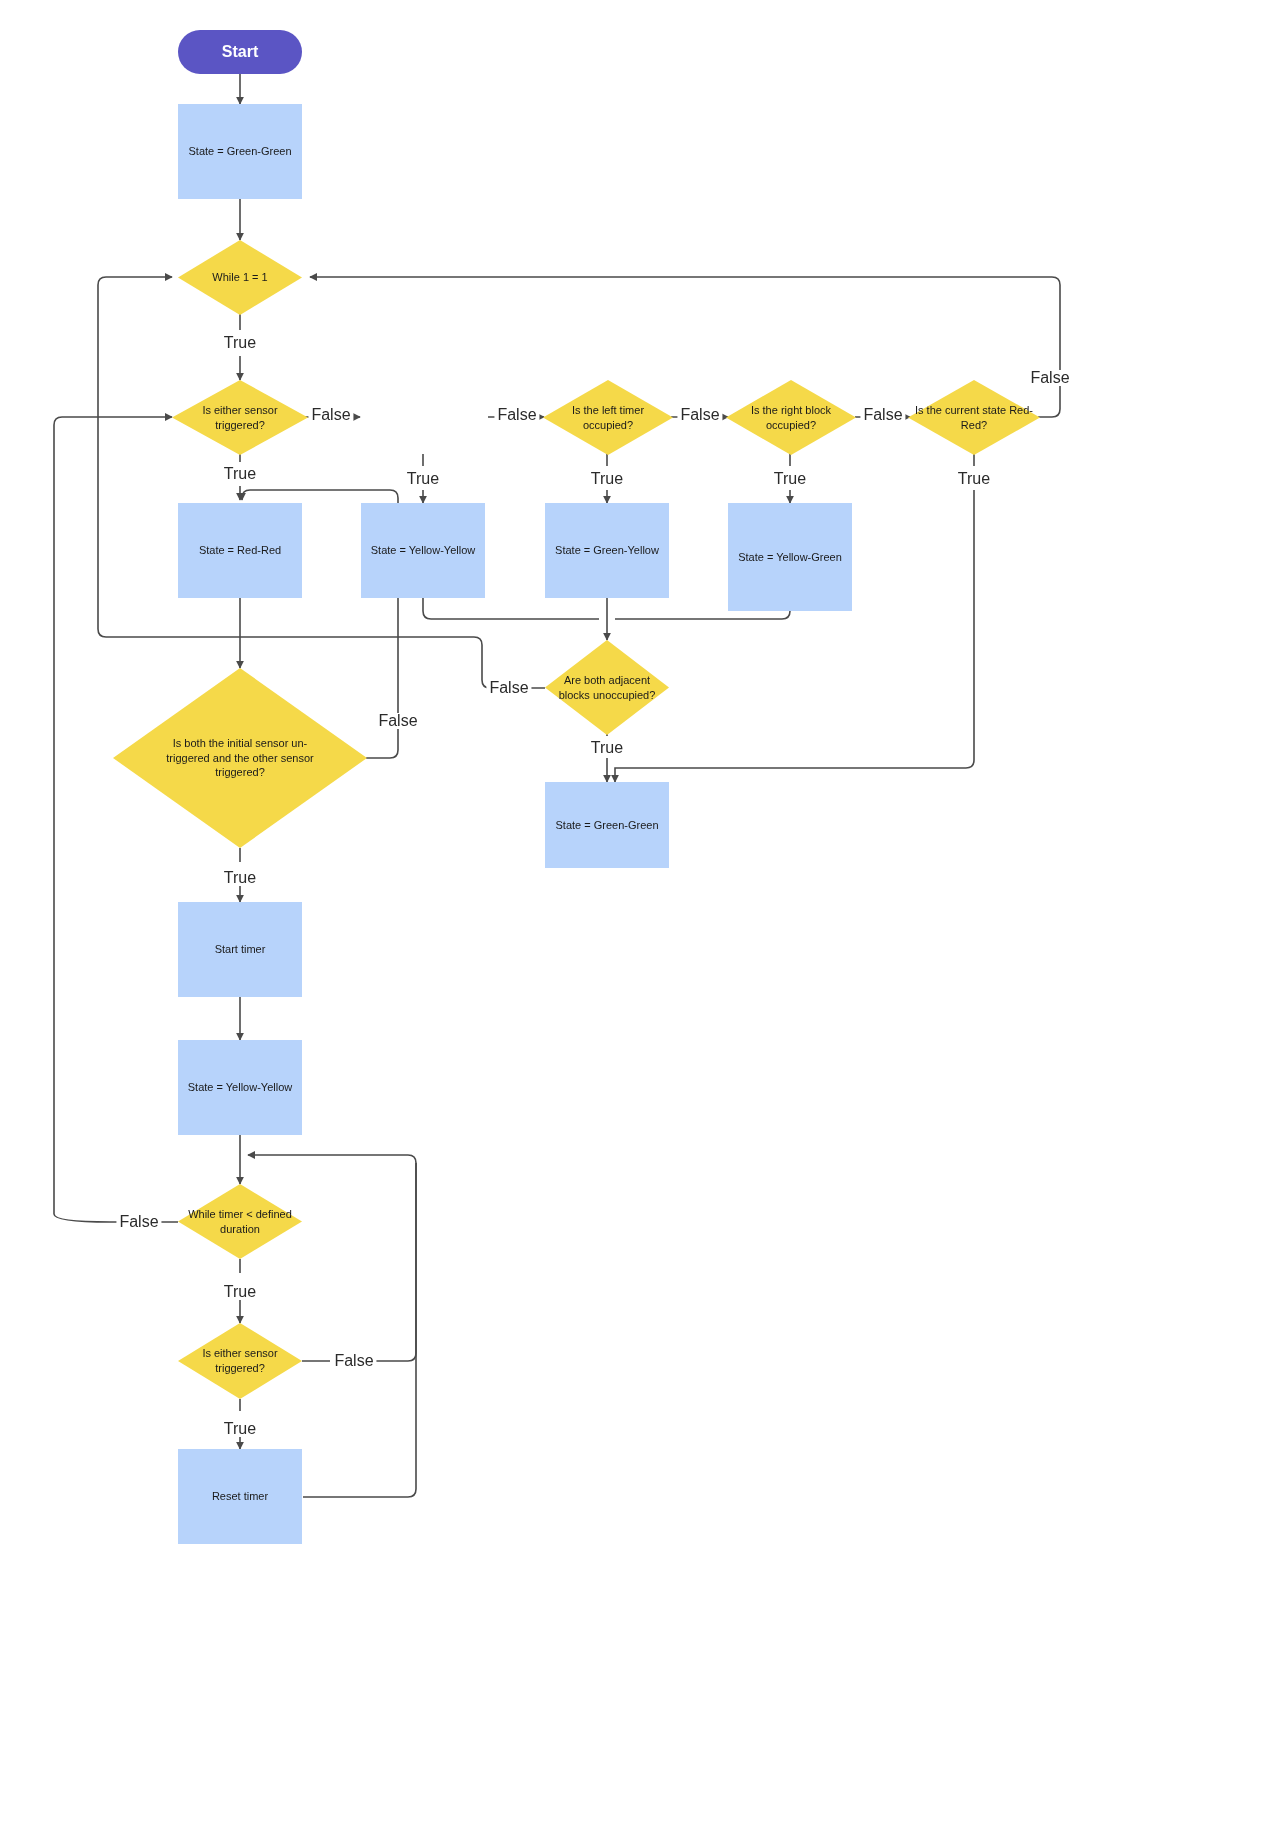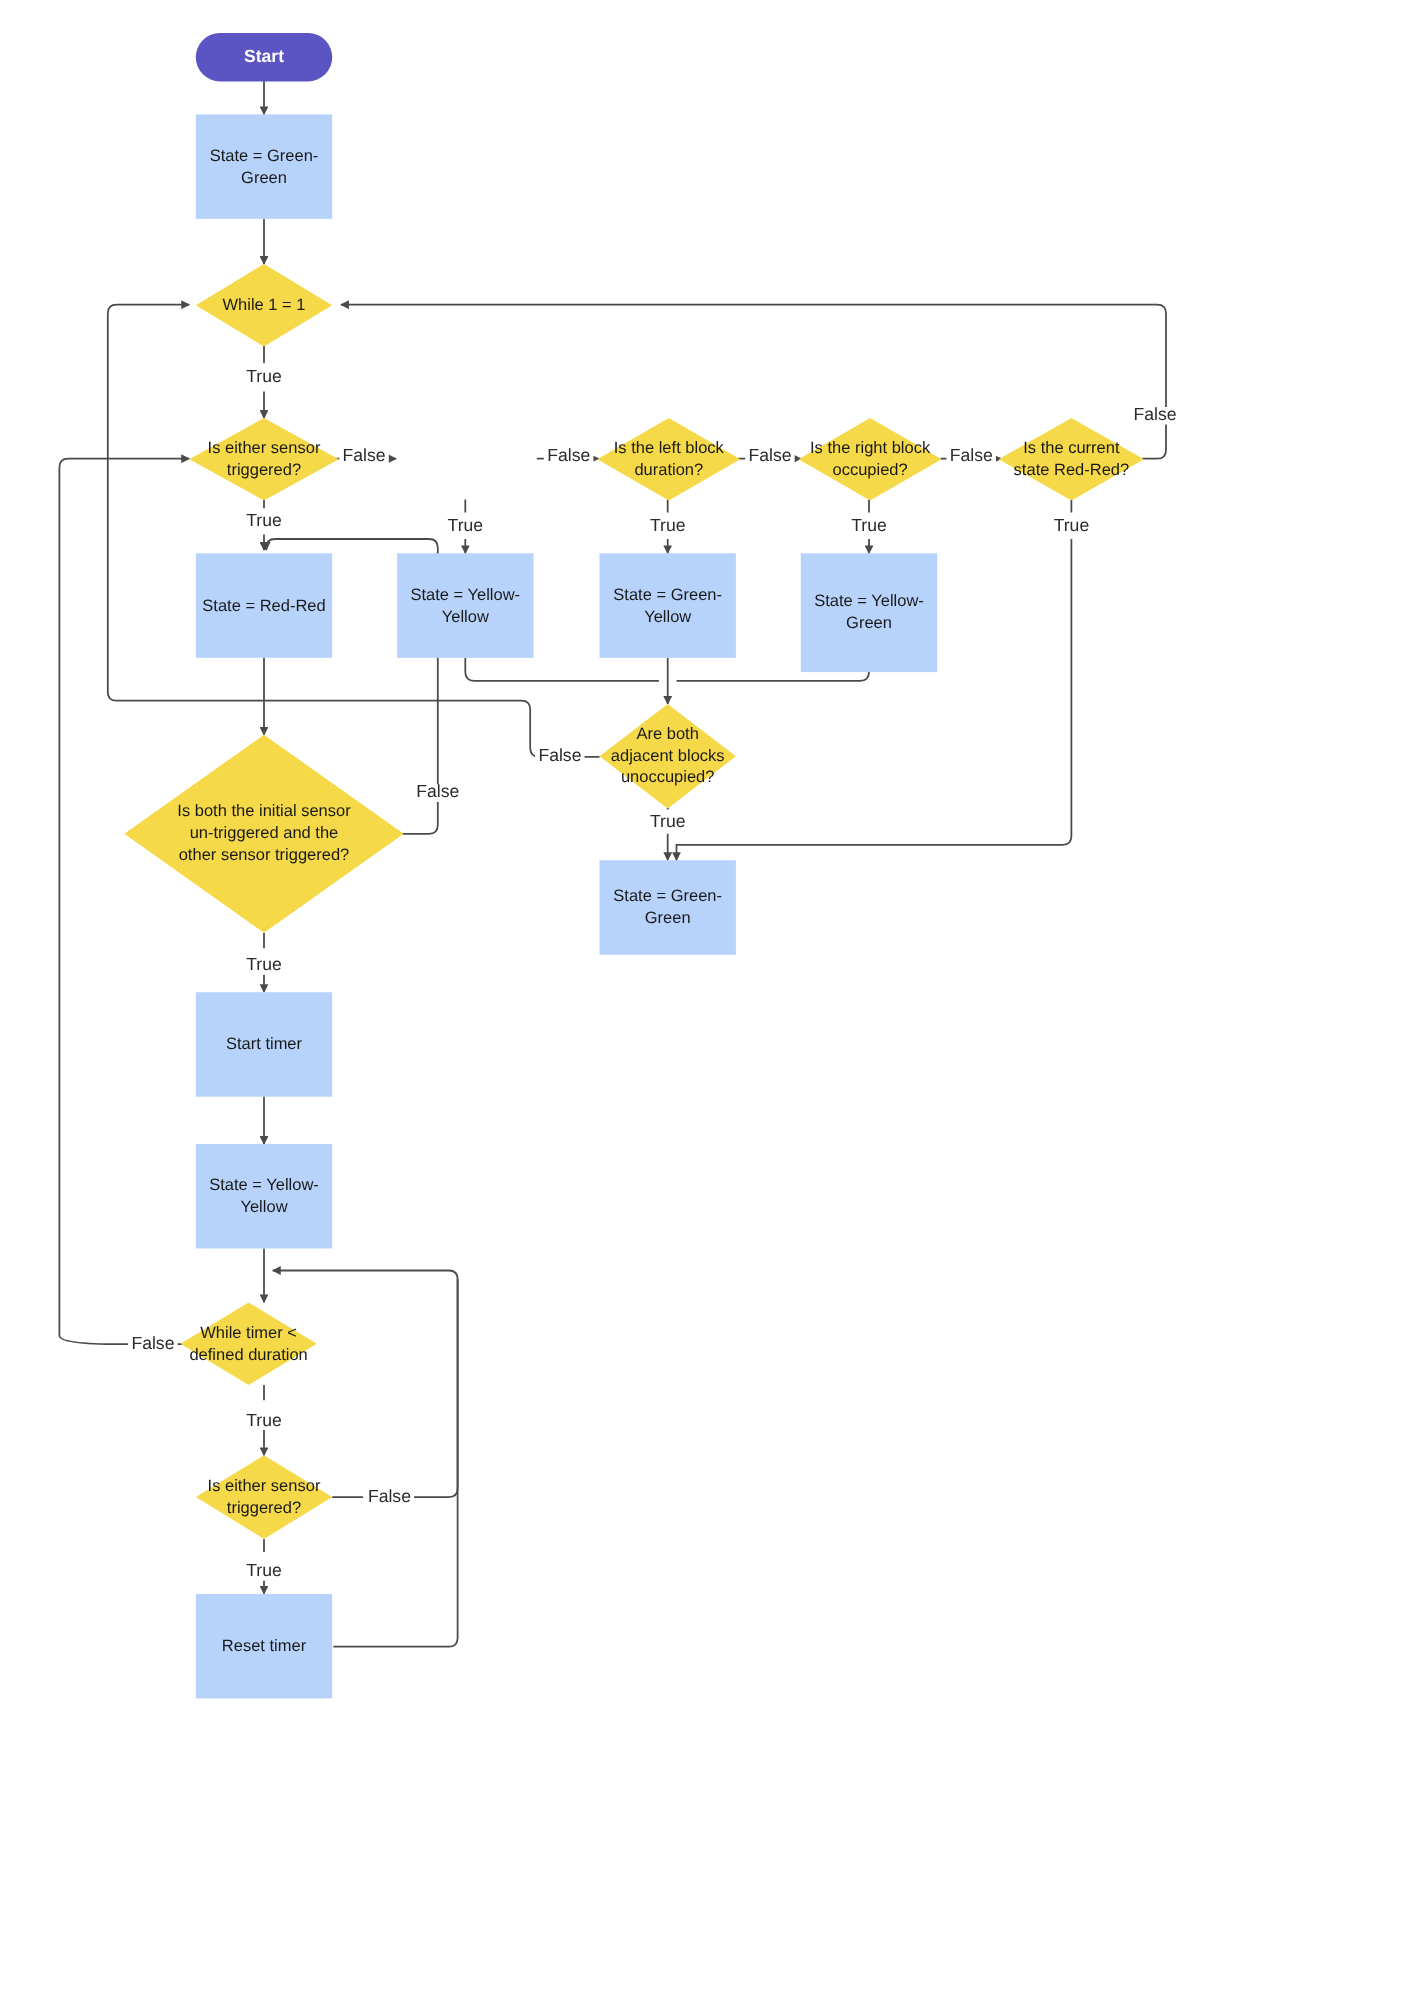--- a/index.html
+++ b/index.html
@@ -26,21 +26,21 @@
     pointer-events: none;
   }
   .node {
     position: absolute;
     box-sizing: border-box;
     display: flex;
     align-items: center;
     justify-content: center;
     text-align: center;
     color: #1a1a1a;
-    font-size: 15px;
+    font-size: 11px;
     line-height: 1.32;
   }
   .node-terminal {
     background: #5b55c4;
     border-radius: 28px;
     color: #ffffff;
     font-weight: bold;
     font-size: 16px;
   }
   .node-process {
@@ -152,21 +152,21 @@
   </div>
 
   <div class="node node-decision" style="left:172px; top:380px; width:136px; height:75px;">
     <span class="diamond-shape"></span>
     <span class="diamond-label">Is either sensor triggered?</span>
   </div>
 
 
   <div class="node node-decision" style="left:543px; top:380px; width:130px; height:75px;">
     <span class="diamond-shape"></span>
-    <span class="diamond-label">Is the left block duration?</span>
+    <span class="diamond-label">Is the left timer occupied?</span>
   </div>
 
   <div class="node node-decision" style="left:726px; top:380px; width:130px; height:75px;">
     <span class="diamond-shape"></span>
     <span class="diamond-label">Is the right block occupied?</span>
   </div>
 
   <div class="node node-decision" style="left:908px; top:380px; width:132px; height:75px;">
     <span class="diamond-shape"></span>
     <span class="diamond-label">Is the current state Red-Red?</span>
@@ -203,21 +203,21 @@
   </div>
 
   <div class="node node-process" style="left:178px; top:902px; width:124px; height:95px;">
     <span>Start timer</span>
   </div>
 
   <div class="node node-process" style="left:178px; top:1040px; width:124px; height:95px;">
     <span>State = Yellow-Yellow</span>
   </div>
 
-  <div class="node node-decision" style="left:164px; top:1184px; width:124px; height:75px;align-items:center;">
+  <div class="node node-decision" style="left:178px; top:1184px; width:124px; height:75px;align-items:center;">
     <span class="diamond-shape"></span>
     <span class="diamond-label">While timer &lt; defined duration</span>
   </div>
 
   <div class="node node-decision" style="left:178px; top:1323px; width:124px; height:76px;">
     <span class="diamond-shape"></span>
     <span class="diamond-label">Is either sensor triggered?</span>
   </div>
 
   <div class="node node-process" style="left:178px; top:1449px; width:124px; height:95px;">

